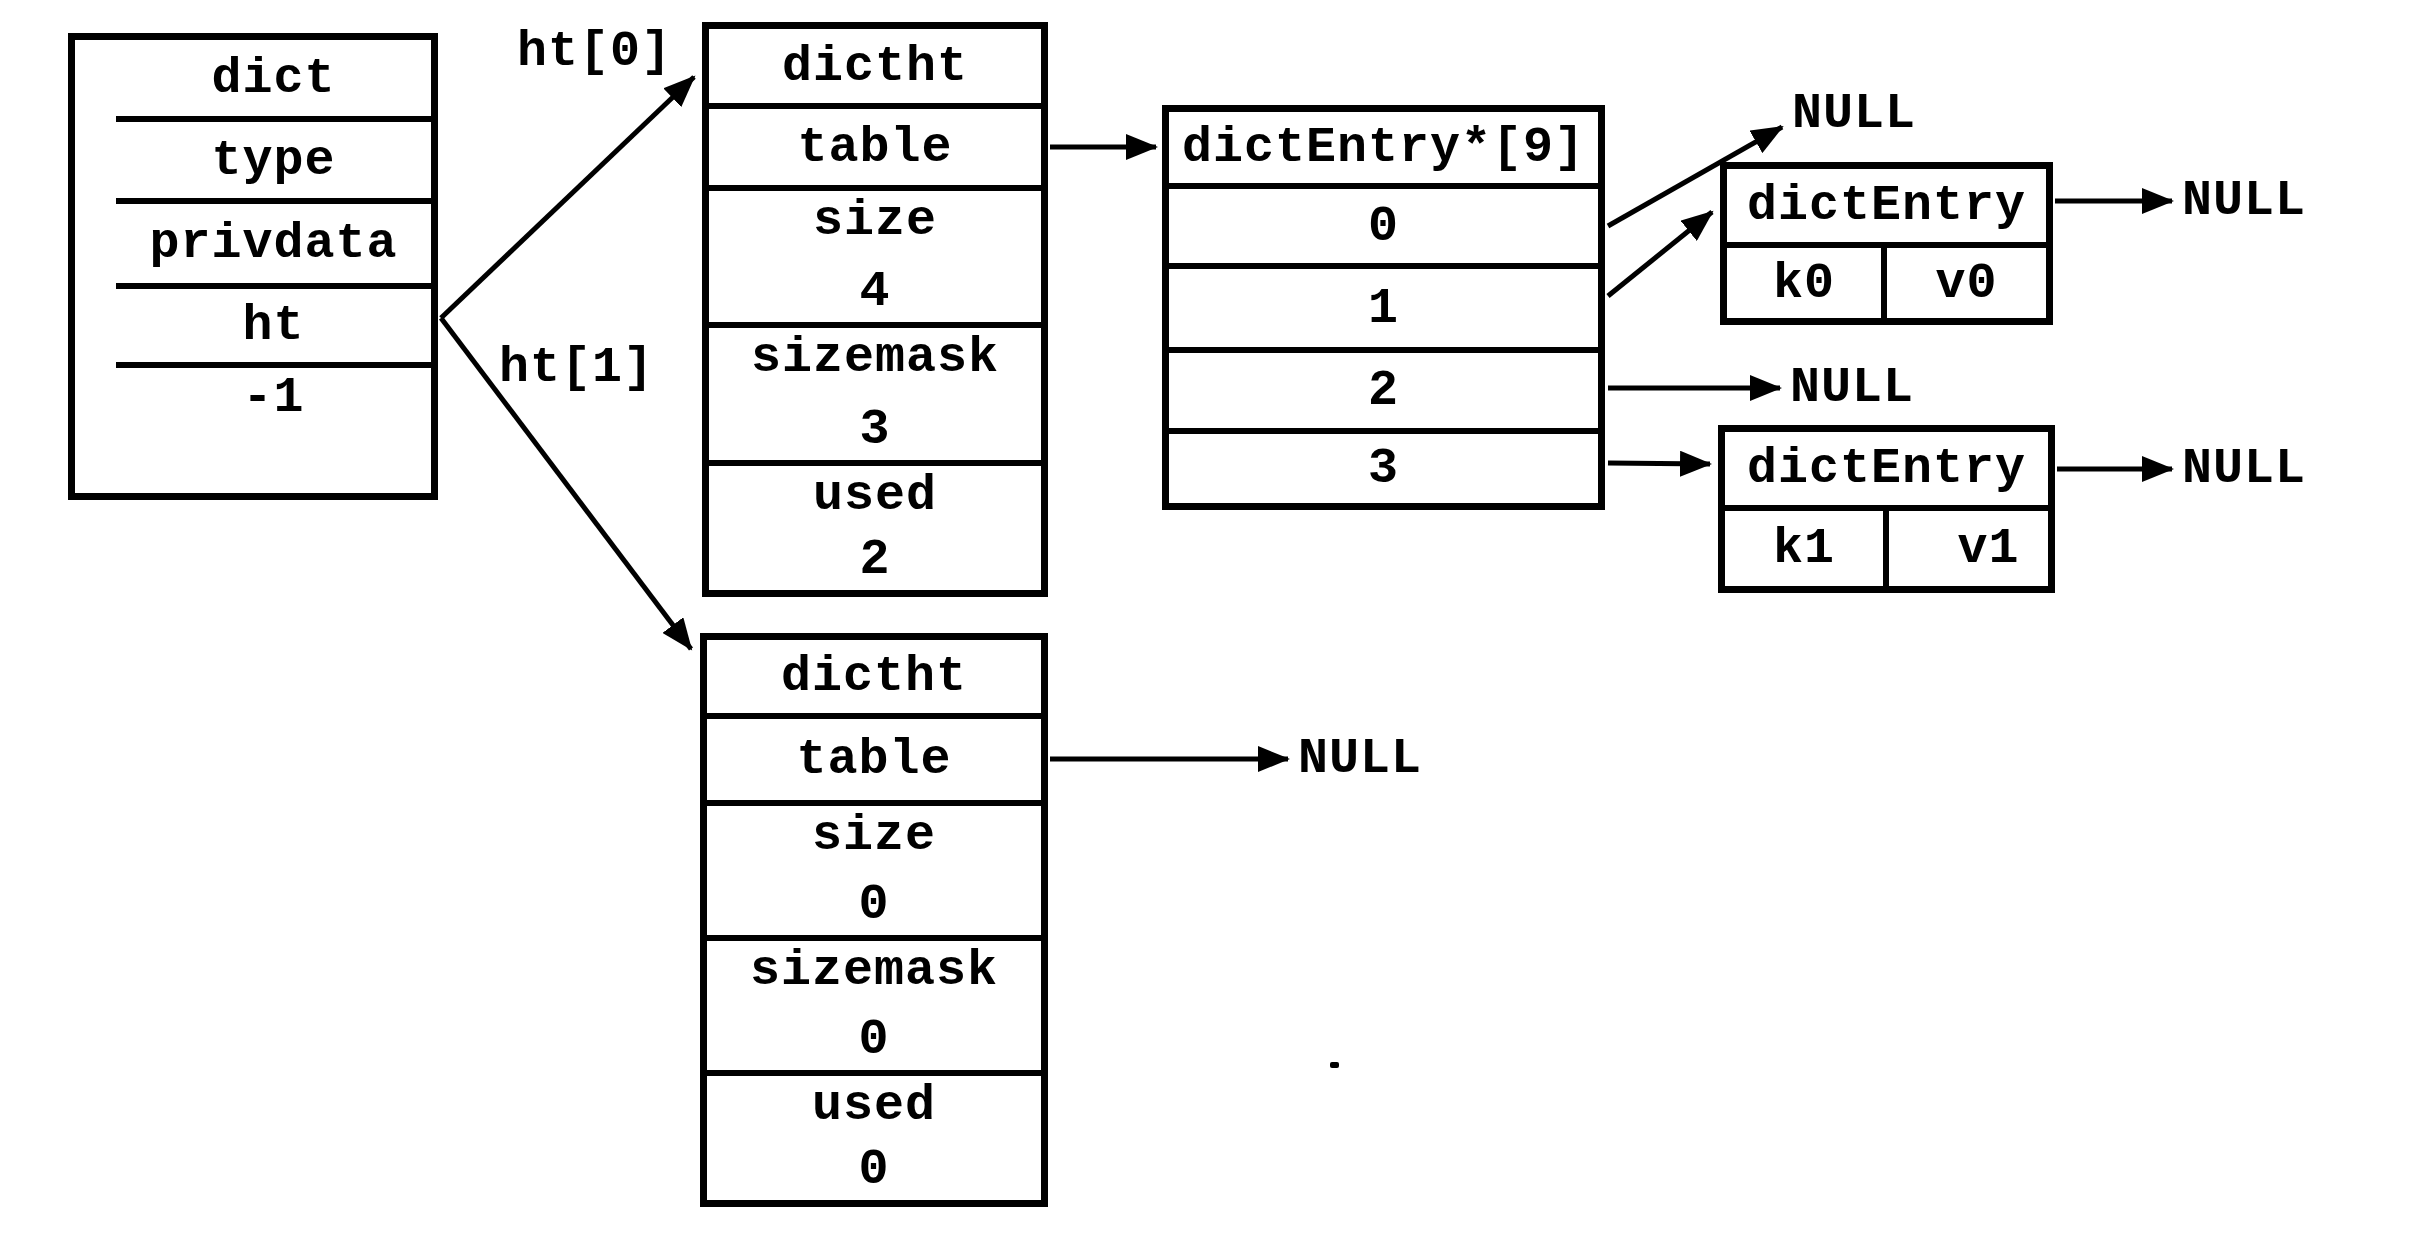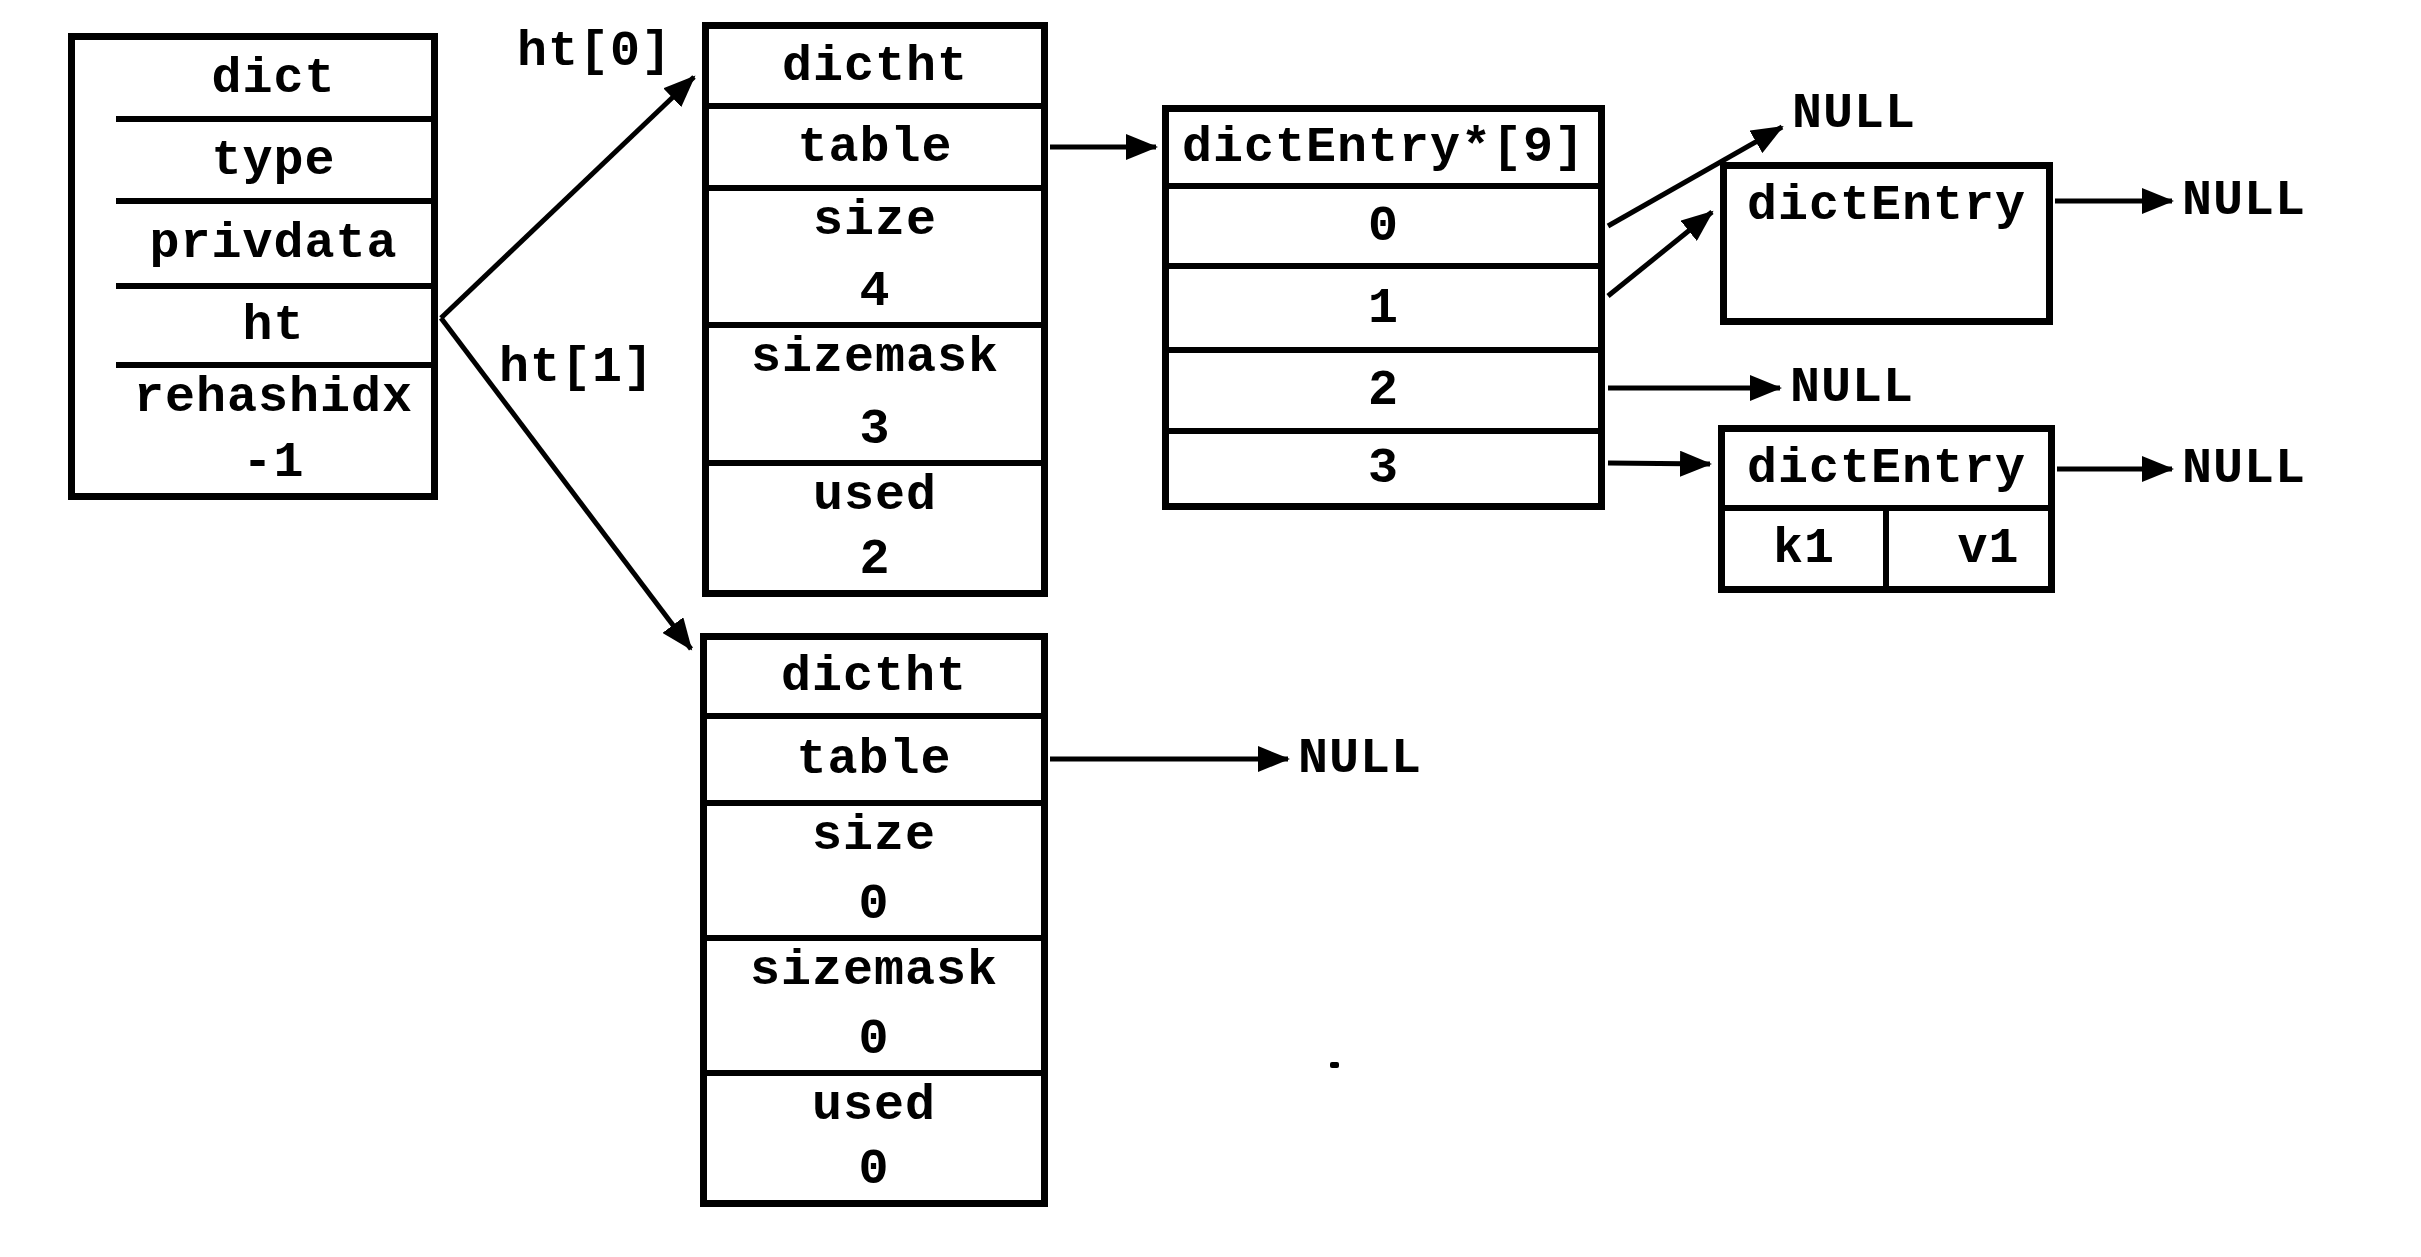--- a/index.html
+++ b/index.html
@@ -47,21 +47,20 @@
     <line x1="2057" y1="469" x2="2172" y2="469" marker-end="url(#ah)"></line>
     <line x1="1050" y1="759" x2="1288" y2="759" marker-end="url(#ah)"></line>
   </svg>
 
   <div class="box" style="left:68px;top:33px;width:370px;height:467px;padding-left:41px;">
     <div class="row" style="height:76px;">dict</div>
     <div class="row sep" style="height:82px;">type</div>
     <div class="row sep" style="height:85px;">privdata</div>
     <div class="row sep" style="height:79px;">ht</div>
     <div class="row sep two" style="height:131px;">
-      <span>rehashidx</span>
       <span>-1</span>
     </div>
   </div>
 
   <div class="floating" style="left:517px;top:27px;">ht[0]</div>
   <div class="floating" style="left:499px;top:343px;">ht[1]</div>
 
   <div class="box" style="left:702px;top:22px;width:346px;height:575px;">
     <div class="row" style="height:74px;">dictht</div>
     <div class="row sep" style="height:82px;">table</div>
@@ -99,20 +98,24 @@
   <div class="box" style="left:1162px;top:105px;width:443px;height:405px;">
     <div class="row" style="height:71px;">dictEntry*[9]</div>
     <div class="row sep" style="height:80px;">0</div>
     <div class="row sep" style="height:84px;">1</div>
     <div class="row sep" style="height:81px;">2</div>
     <div class="row sep" style="height:75px;">3</div>
   </div>
 
   <div class="box" style="left:1720px;top:162px;width:333px;height:163px;">
     <div class="row" style="height:73px;">dictEntry</div>
+    <div class="kvrow sep row" style="height:76px;padding:0;">
+      <div class="kvcell kdiv" style="width:160px;height:100%;">k0</div>
+      <div class="kvcell" style="flex:1;height:100%;">v0</div>
+    </div>
   </div>
 
   <div class="box" style="left:1718px;top:425px;width:337px;height:168px;">
     <div class="row" style="height:73px;">dictEntry</div>
     <div class="kvrow sep row" style="height:81px;padding:0;">
       <div class="kvcell kdiv" style="width:164px;height:100%;">k1</div>
       <div class="kvcell" style="flex:1;height:100%;margin-left:40px;">v1</div>
     </div>
   </div>
 

